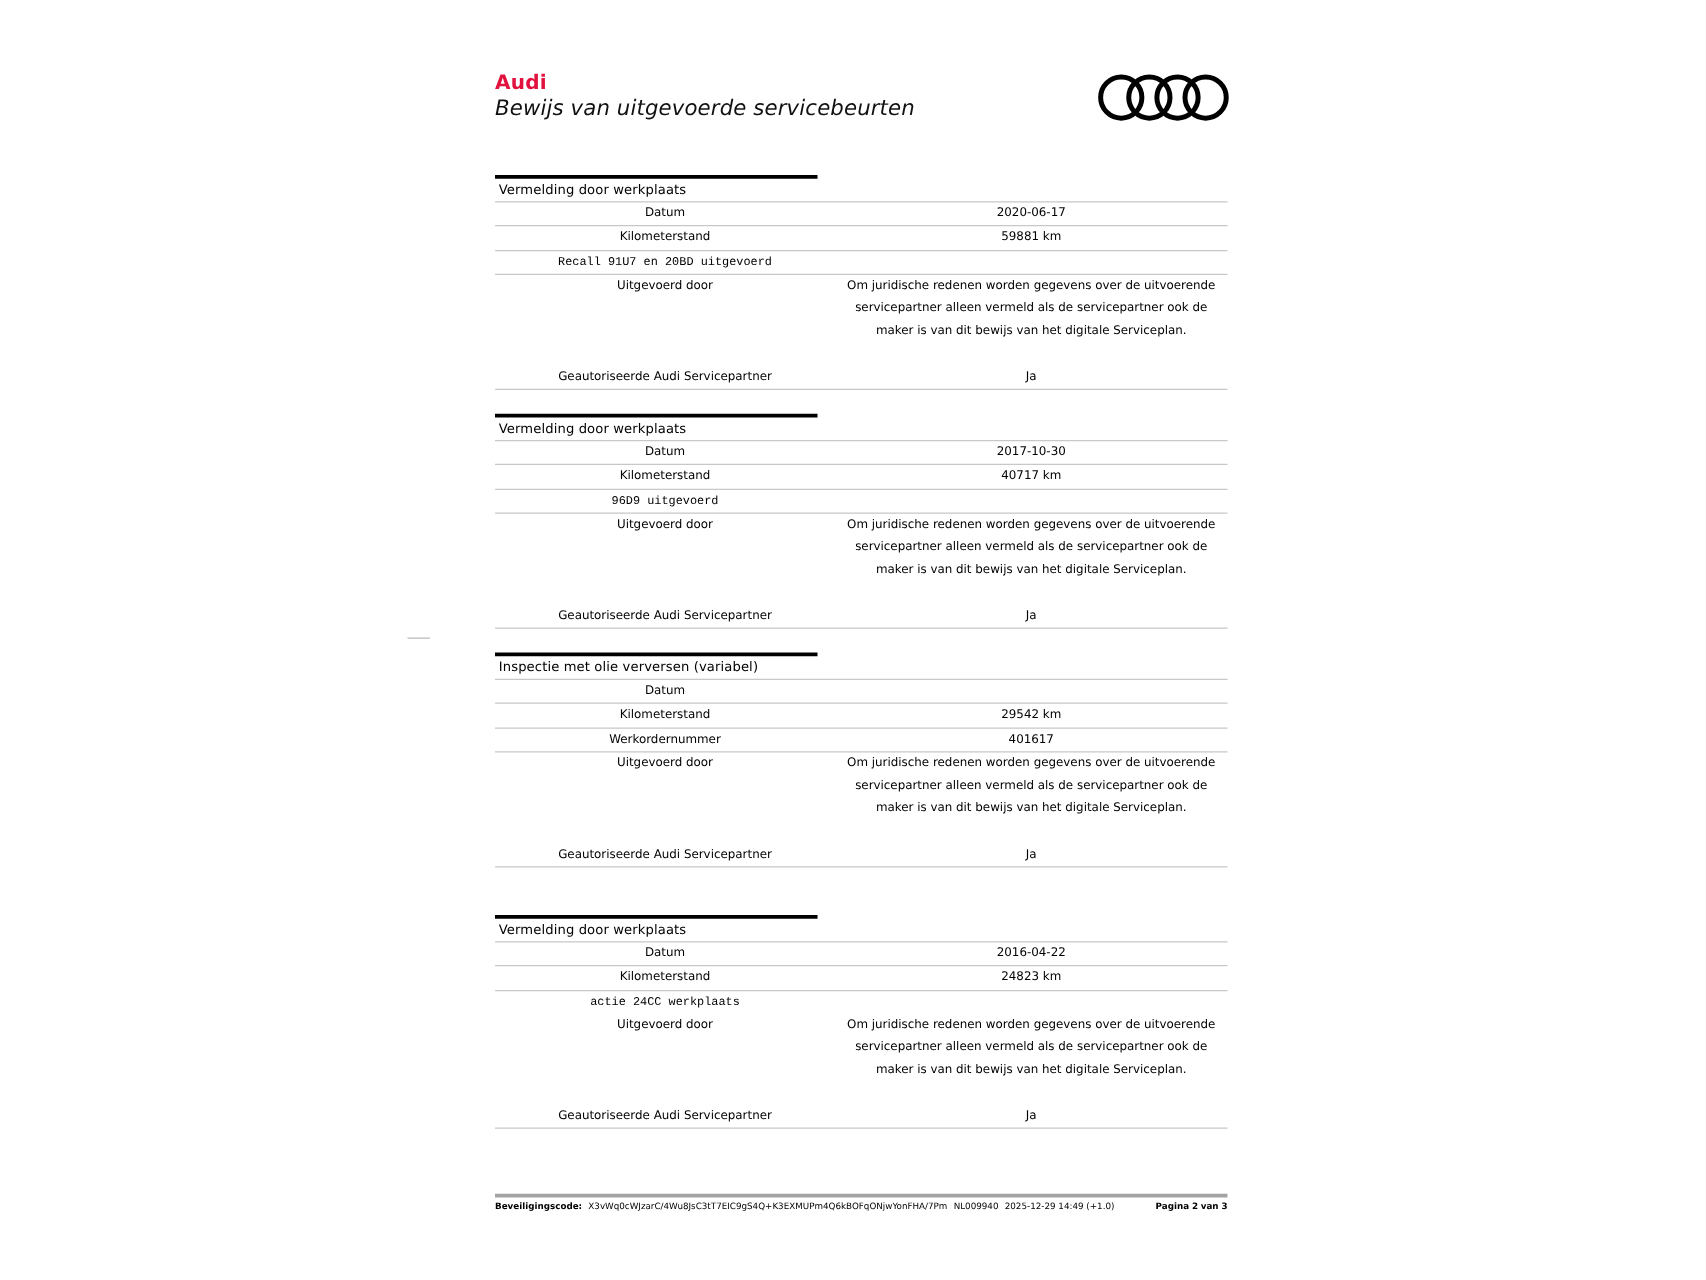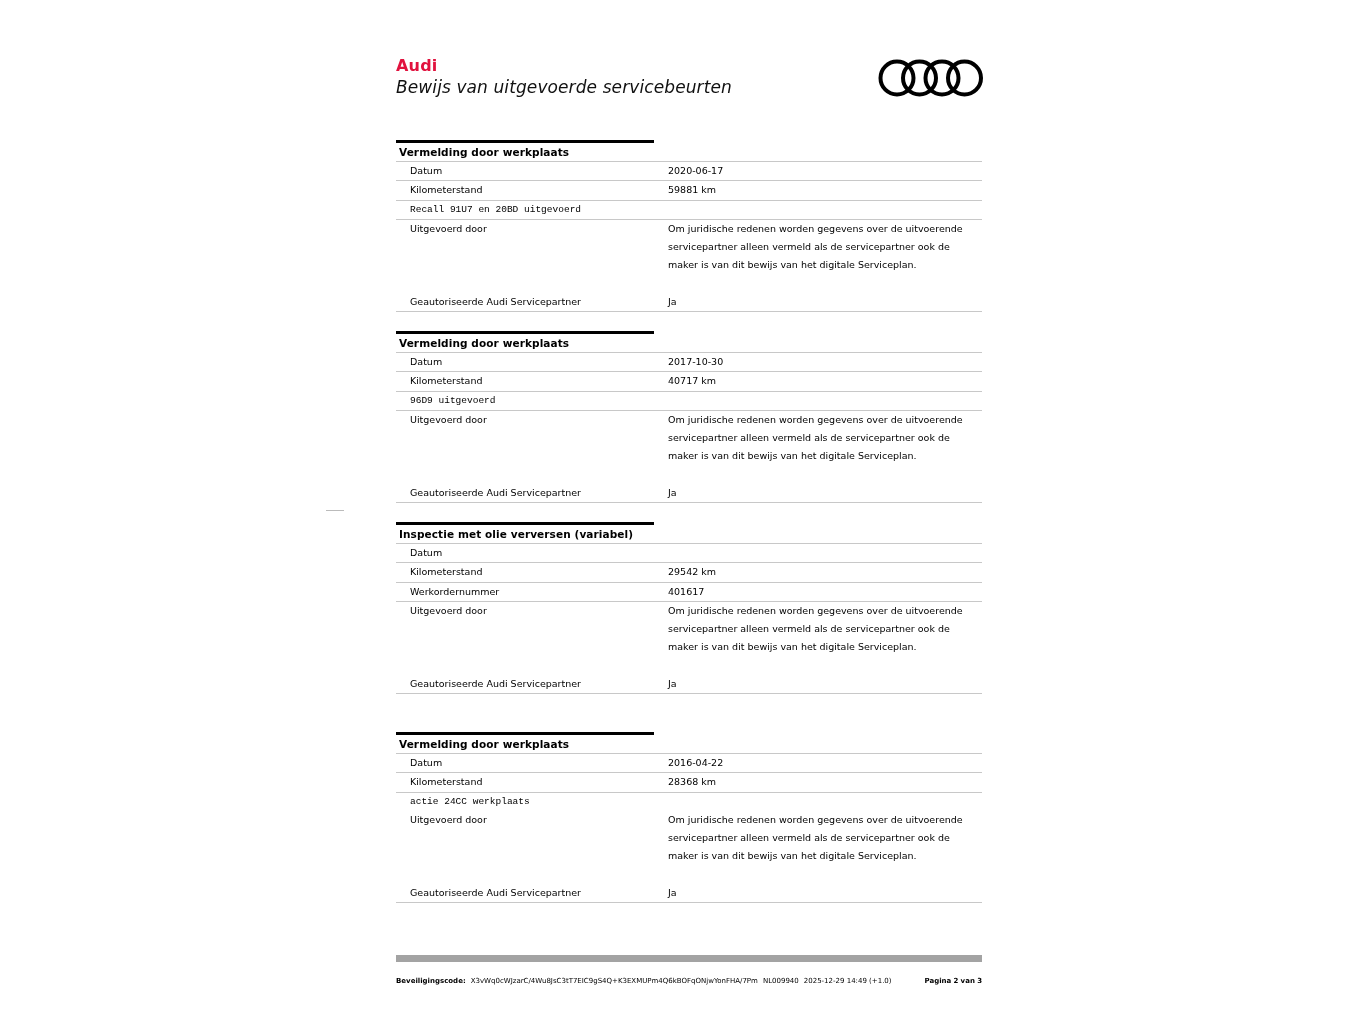--- a/index.html
+++ b/index.html
@@ -7,31 +7,31 @@
          font-family:"DejaVu Sans", sans-serif; color:#000; }
   .brand { position:absolute; left:396px; top:56px; font-family:"DejaVu Sans", sans-serif;
            font-weight:bold; font-size:16px; color:#e1123e; letter-spacing:0.2px;text-align:center; }
   .doc-title { position:absolute; left:396px; top:77px; font-size:17px; color:#111;
                font-family:"DejaVu Sans", sans-serif; letter-spacing:0.1px;font-style:italic; }
   .logo { position:absolute; left:878px; top:59px; width:106px; height:38px; }
   .side-mark { position:absolute; left:326px; top:510px; width:18px; height:1px; background:#bbb; }
 
   .section { position:absolute; left:396px; width:586px; }
   .sec-bar { width:258px; height:3px; background:#000; }
-  .sec-title { height:18px; line-height:18px; padding-left:3px; font-weight:bold;
+  .sec-title { height:18px; line-height:18px; padding-left:3px; font-weight:normal;
                font-size:10.5px; border-bottom:1px solid #c8c8c8; letter-spacing:0.1px; }
-  .row { display:flex; font-size:9.5px; border-bottom:1px solid #c8c8c8; }
+  .row { display:flex; font-size:9.5px; border-bottom:1px solid #c8c8c8;text-align:center; }
   .row.nb { border-bottom:none; }
   .row .lbl { width:258px; padding-left:14px; box-sizing:border-box; line-height:18.3px; }
   .row .val { flex:1; padding-left:14px; line-height:18.3px; }
   .row .lbl.plain { font-family:Liberation Mono, monospace; font-size:9.5px; }
   .row .val.multi { padding-bottom:18px; }
 
-  .footer { position:absolute; left:396px; top:955px; width:586px; border-top:7px solid #a3a3a3;
-            padding-top:15px; font-size:7px; display:flex; justify-content:space-between; }
+  .footer { position:absolute; left:396px; top:955px; width:586px; border-top:3px solid #a3a3a3;
+            padding-top:3px; font-size:7px; display:flex; justify-content:space-between; }
   .footer .left span { margin-right:5px; }
   .footer .lbl-b { font-weight:bold; }
 </style>
 </head>
 <body>
 
 <div class="brand">Audi</div>
 <div class="doc-title">Bewijs van uitgevoerde servicebeurten</div>
 <svg class="logo" viewBox="0 0 106 38">
   <circle cx="19" cy="19" r="16.5" fill="none" stroke="#000" stroke-width="4"></circle>
@@ -117,21 +117,21 @@
 
 <div class="section" style="top:732px;">
   <div class="sec-bar"></div>
   <div class="sec-title">Vermelding door werkplaats</div>
   <div class="row">
     <div class="lbl">Datum</div>
     <div class="val">2016-04-22</div>
   </div>
   <div class="row">
     <div class="lbl">Kilometerstand</div>
-    <div class="val">28368 km</div>
+    <div class="val">24823 km</div>
   </div>
   <div class="row nb">
     <div class="lbl plain">actie 24CC werkplaats</div>
     <div class="val"></div>
   </div>
   <div class="row nb">
     <div class="lbl">Uitgevoerd door</div>
     <div class="val multi">Om juridische redenen worden gegevens over de uitvoerende servicepartner alleen vermeld als de servicepartner ook de maker is van dit bewijs van het digitale Serviceplan.</div>
   </div>
   <div class="row">

